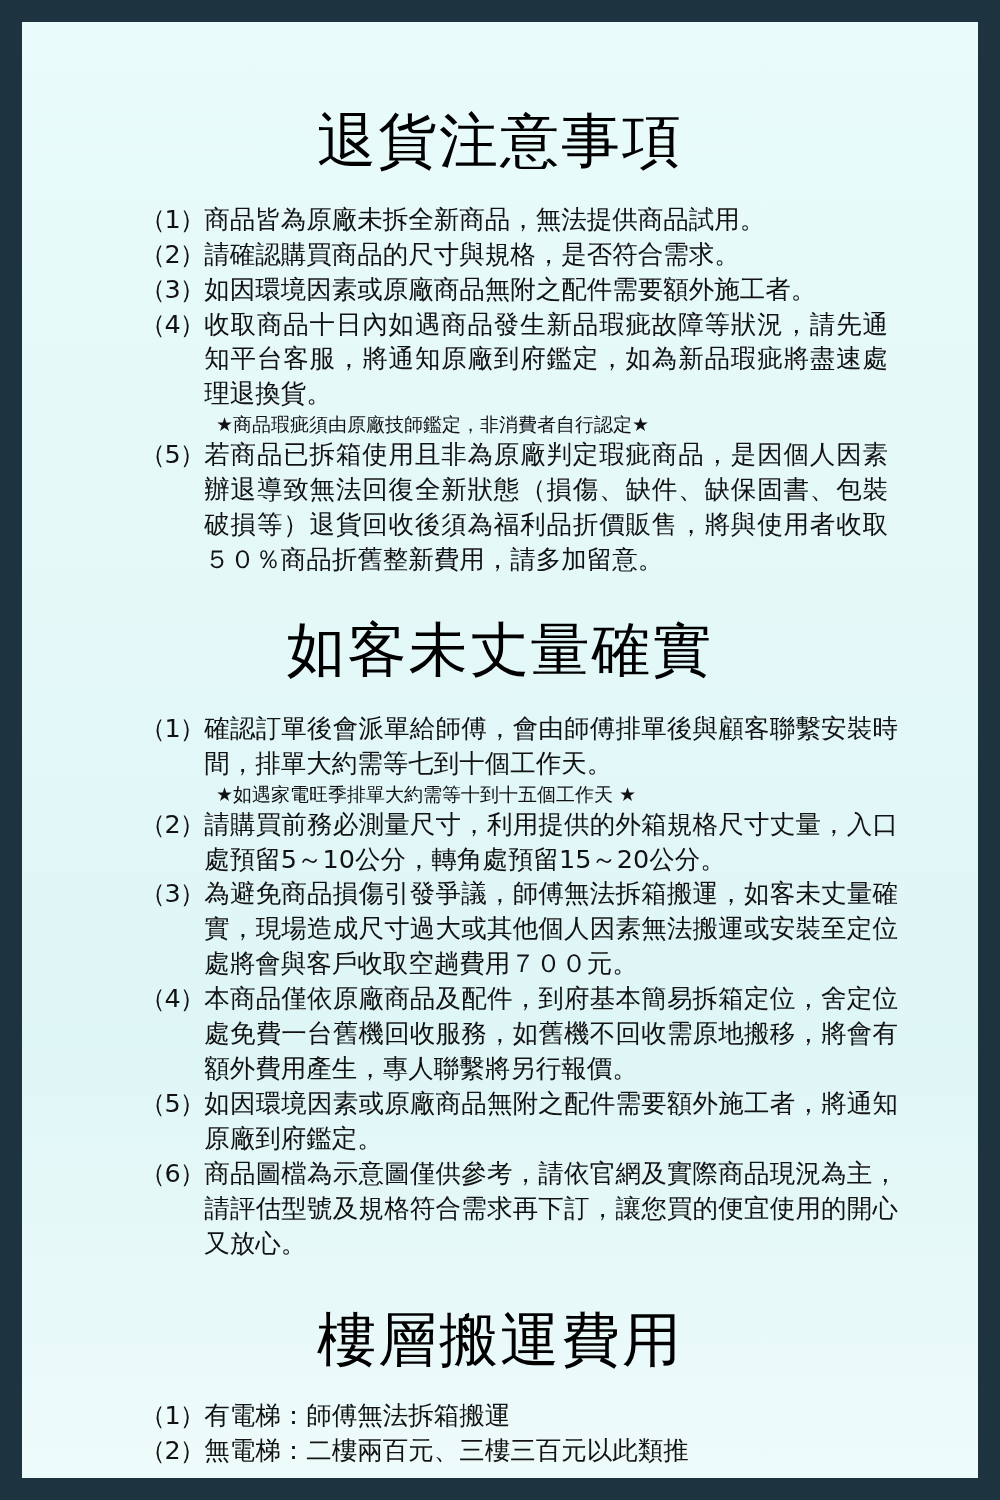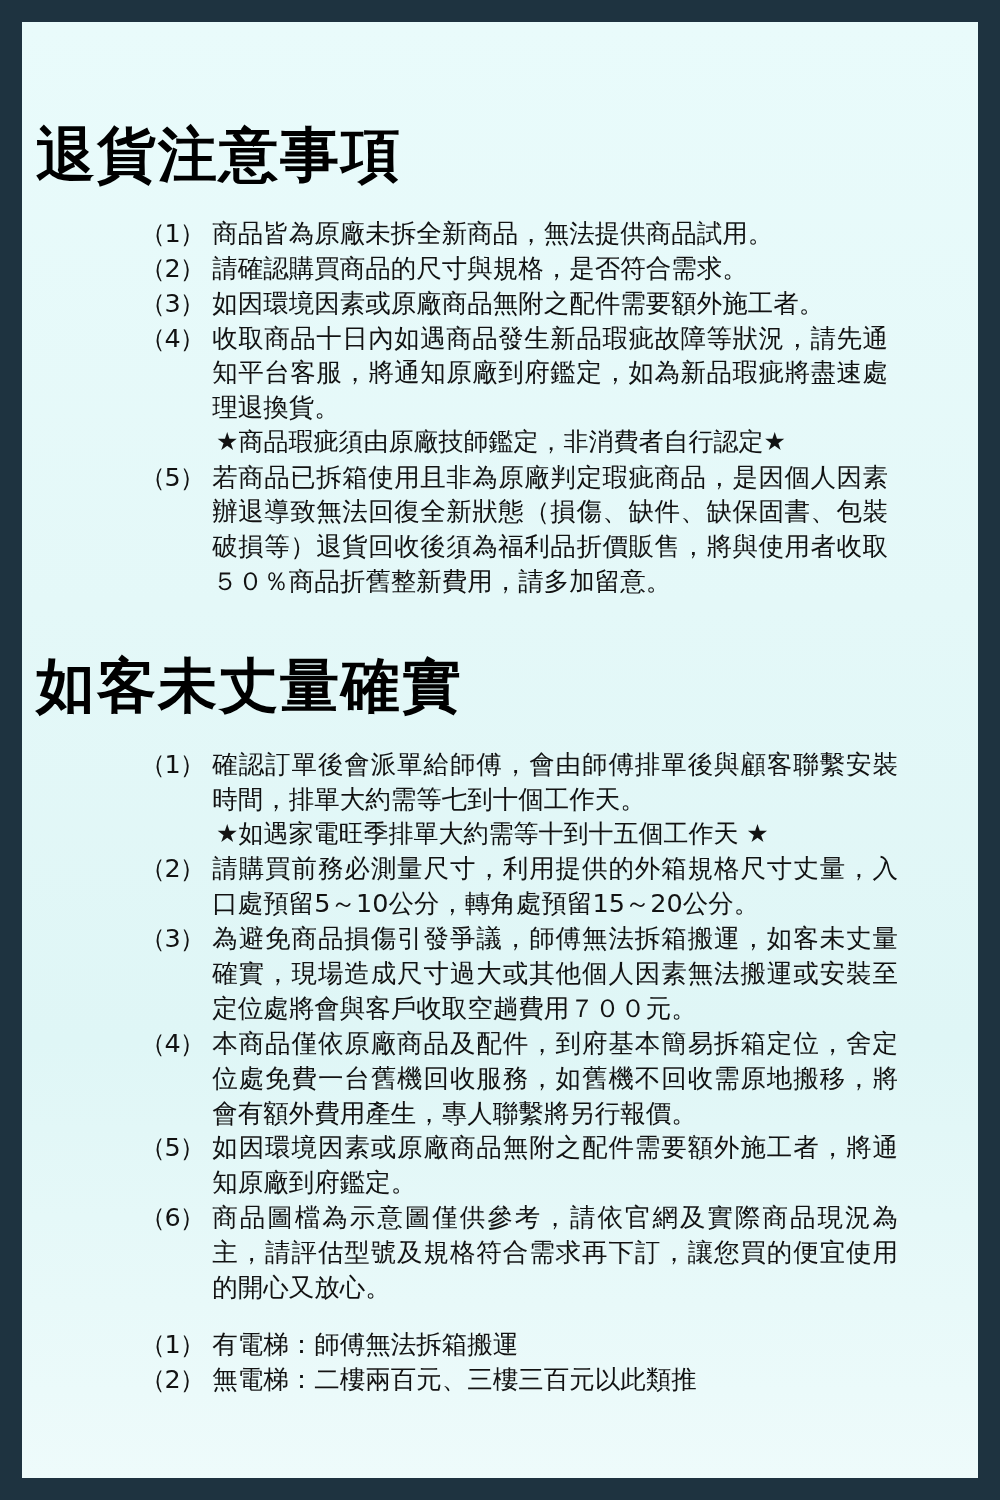--- a/index.html
+++ b/index.html
@@ -21,26 +21,26 @@
     height: 1456px;
     background: linear-gradient(180deg, #e9fbfb 0%, #e4f8f8 40%, #dff6f6 70%, #eefbfb 100%);
     box-sizing: border-box;
     padding: 0;
     overflow: hidden;
   }
   .section {
     width: 100%;
   }
   h1.section-title {
-    text-align: left;
+    text-align: center;
     font-size: 59px;
-    font-weight: bold;
+    font-weight: normal;
     letter-spacing: 2px;
     color: #000;
-    margin: 14px;
+    margin: 0;
     line-height: 1.25;
     font-family: "DejaVu Sans", sans-serif;
   }
   .sec1 h1.section-title { padding-top: 82px; }
   .sec2 h1.section-title { padding-top: 36px; }
   .sec3 h1.section-title { padding-top: 42px; }
 
   .list {
     margin: 0;
     padding: 0;
@@ -60,24 +60,23 @@
     font-family: "DejaVu Sans", sans-serif;
   }
   .marker {
     flex: 0 0 auto;
     white-space: nowrap;
     letter-spacing: -1px;
   }
   .text {
     flex: 1 1 auto;
     text-align: justify;
-    margin-left: 8px;
   }
   .note {
-    font-size: 25px;
+    font-size: 19px;
     line-height: 1.37;
     color: #121212;
     font-family: "DejaVu Sans", sans-serif;
   }
   .note.indent { padding-left: 76px; }
 </style>
 </head>
 <body>
 
 <div class="page">
@@ -134,20 +133,21 @@
         <span class="text">如因環境因素或原廠商品無附之配件需要額外施工者，將通知原廠到府鑑定。</span>
       </li>
       <li class="item">
         <span class="marker">（6）</span>
         <span class="text">商品圖檔為示意圖僅供參考，請依官網及實際商品現況為主，請評估型號及規格符合需求再下訂，讓您買的便宜使用的開心又放心。</span>
       </li>
     </ul>
   </div>
 
   <div class="section sec3">
+    <h1 class="section-title">樓層搬運費用</h1>
     <ul class="list">
       <li class="item">
         <span class="marker">（1）</span>
         <span class="text">有電梯：師傅無法拆箱搬運</span>
       </li>
       <li class="item">
         <span class="marker">（2）</span>
         <span class="text">無電梯：二樓兩百元、三樓三百元以此類推</span>
       </li>
 

